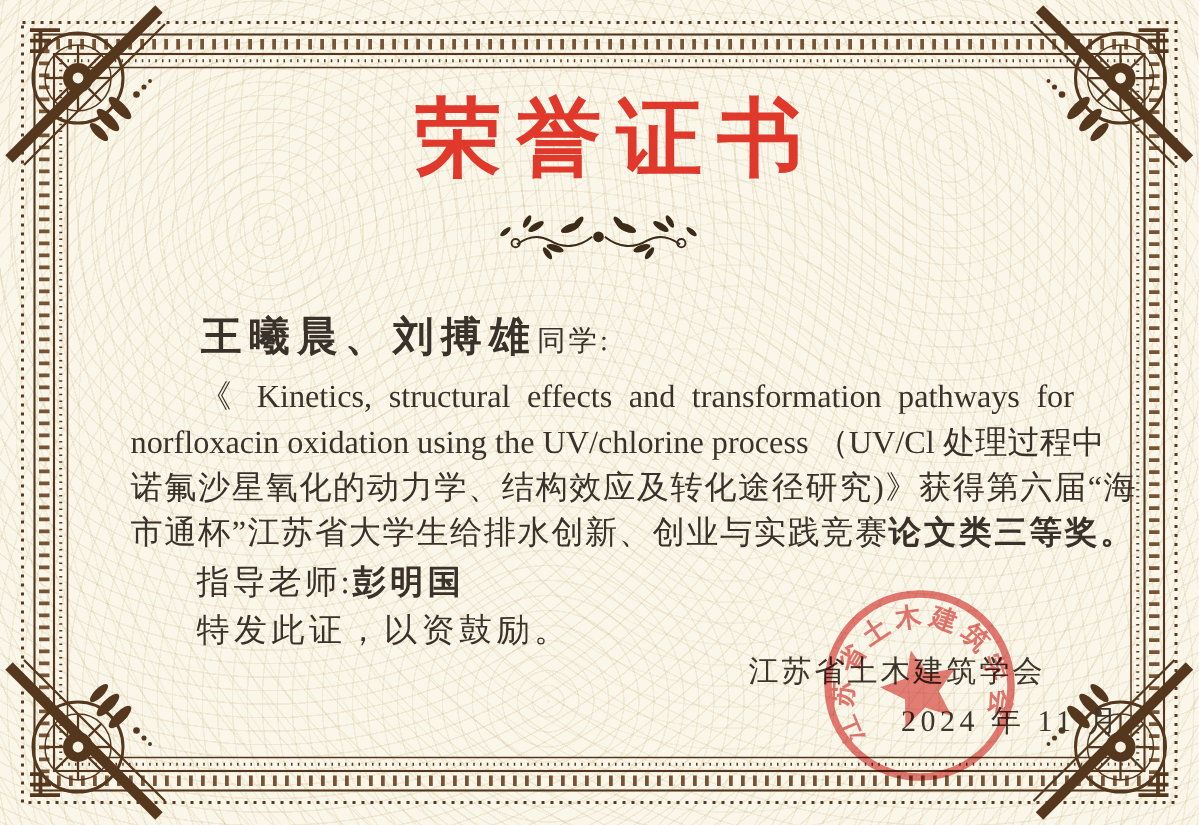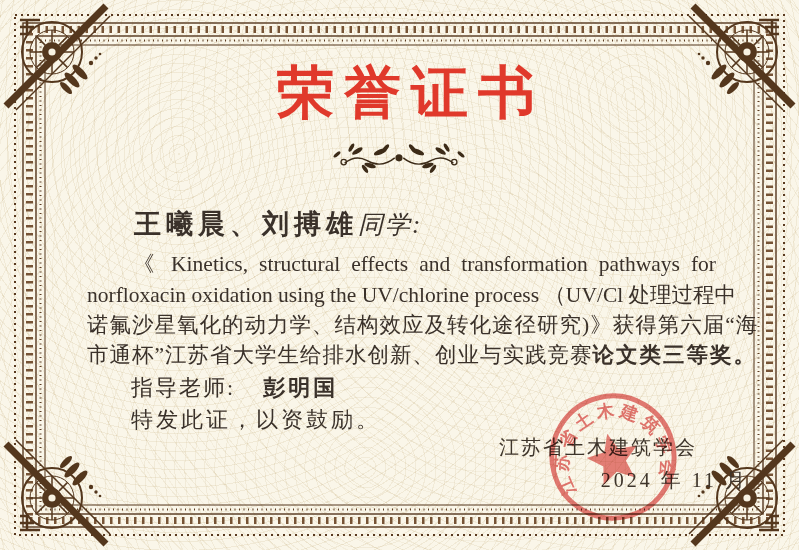--- a/index.html
+++ b/index.html
@@ -20,32 +20,32 @@
   .abs{position:absolute;}
   .frame-svg{left:0;top:0;width:799px;height:550px;pointer-events:none;}
   .cert-title{
     top:64px;left:0;right:0;text-align:center;
     font-size:57px;font-weight:bold;color:#e0392b;
     letter-spacing:10px;padding-left:10px;line-height:1;
   }
   .flourish{top:140px;left:331px;width:136px;height:34px;}
   .names-line{top:206px;left:90px;white-space:nowrap;}
   .names{font-weight:bold;font-size:27px;letter-spacing:5px;margin-left:44px;}
-  .names-suffix{font-size:25px;letter-spacing:2px;font-style:italic;}
+  .names-suffix{font-size:19px;letter-spacing:2px;}
   .body-line{
     left:87px;width:629px;font-size:21.5px;line-height:28px;
     text-align:justify;text-align-last:justify;white-space:nowrap;
   }
   .bl1{top:250px;text-indent:46px;}
   .bl2{top:281px;}
   .bl3{top:311px;letter-spacing:1px;}
   .bl4{top:341px;letter-spacing:1px;}
   .award{font-weight:bold;letter-spacing:2px;}
   .advisor-line{top:373px;left:131px;font-size:22px;letter-spacing:2px;}
-  .advisor-name{font-weight:bold;letter-spacing:3px;margin-left:28px;}
+  .advisor-name{font-weight:bold;letter-spacing:3px;margin-left:0;}
   .closing-line{top:405px;left:131px;font-size:22px;letter-spacing:3px;}
   .issuer-line{top:434px;left:448px;width:300px;text-align:center;font-size:20px;letter-spacing:2px;color:#3e352b;}
   .date-line{top:467px;left:448px;width:300px;text-align:right;font-size:20px;letter-spacing:3px;color:#3e352b;}
   .seal{left:540px;top:384px;width:146px;height:146px;transform:rotate(-14deg);
         opacity:0.82;mix-blend-mode:multiply;}
 </style>
 </head>
 <body>
 
 <div class="page">

